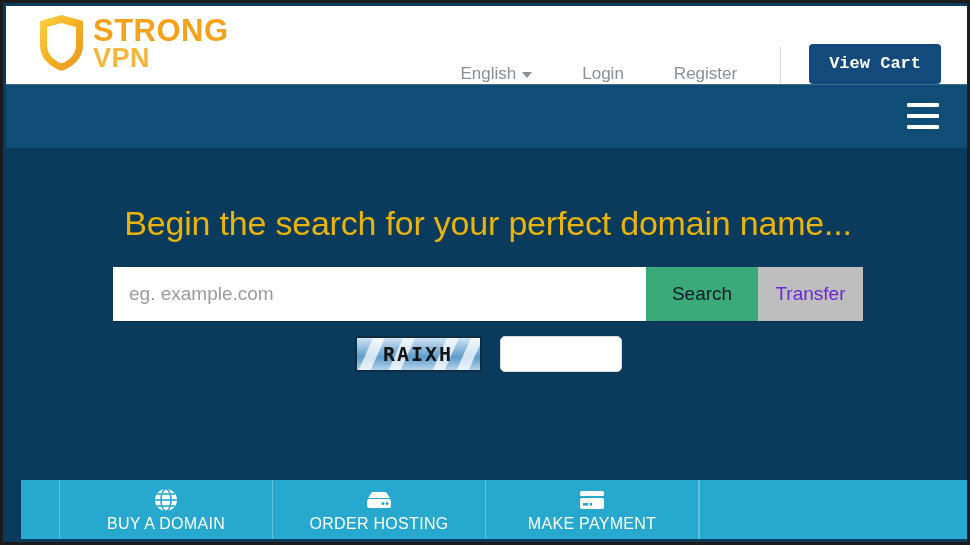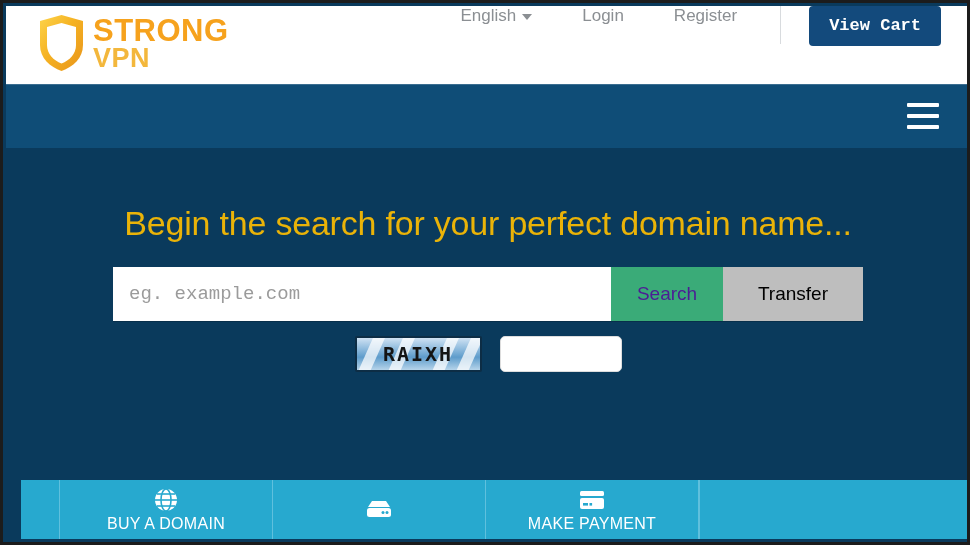--- a/index.html
+++ b/index.html
@@ -54,21 +54,21 @@
     font-weight: bold;
     letter-spacing: 0.5px;
     color: #f3b73c;
   }
 
   .header-nav {
     position: absolute;
     right: 29px; top: 0;
     height: 78px;
     display: flex;
-    align-items: flex-start;
+    align-items: flex-end;
     gap: 12px;
   }
   .hnav-link {
     color: #8b8f93;
     font-size: 17px;
     padding: 0 19px;
     white-space: nowrap;
     cursor: pointer;
   }
   .hnav-caret {
@@ -152,36 +152,36 @@
     box-shadow: 0 1px 0 rgba(0,0,0,0.18);
   }
   .search-input {
     flex: 1 1 auto;
     border: none;
     outline: none;
     background: #ffffff;
     font-size: 19px;
     color: #555;
     padding: 0 16px;
-    font-family: Liberation Mono, monospace;
+    font-family: Liberation Sans, sans-serif;
   }
   .search-input::placeholder { color: #9b9b9b; }
   .btn-search {
     width: 112px;
     background: #3aab78;
-    color: #4c1d95;
+    color: #0f172a;
     border: none;
     font-size: 19px;
     cursor: pointer;
     font-family: "Liberation Sans", sans-serif;
   }
   .btn-transfer {
-    width: 140px;
+    width: 105px;
     background: #bebebe;
-    color: #000000;
+    color: #6d28d9;
     border: none;
     font-size: 19px;
     cursor: pointer;
     font-family: "Liberation Sans", sans-serif;
   }
 
   .captcha-note {
     color: #ffffff;
     font-size: 17px;
     line-height: 1.45;
@@ -376,20 +376,21 @@
 
     <div class="action-item">
       <span class="action-icon">
         <svg width="30" height="22" viewBox="0 0 30 22" xmlns="http://www.w3.org/2000/svg">
           <path d="M4 9 L8 3 L22 3 L26 9 Z" fill="#ffffff"></path>
           <rect x="3" y="10" width="24" height="9" rx="2.5" fill="#ffffff"></rect>
           <circle cx="19" cy="14.6" r="1.5" fill="#27a9cf"></circle>
           <circle cx="23" cy="14.6" r="1.5" fill="#27a9cf"></circle>
         </svg>
       </span>
+      <span class="action-label">ORDER HOSTING</span>
     </div>
 
     <div class="action-item">
       <span class="action-icon">
         <svg width="30" height="22" viewBox="0 0 30 22" xmlns="http://www.w3.org/2000/svg">
           <rect x="3" y="2" width="24" height="5" rx="1.5" fill="#ffffff"></rect>
           <rect x="3" y="9" width="24" height="11" rx="2" fill="#ffffff"></rect>
           <rect x="6" y="14" width="5" height="2.6" fill="#27a9cf"></rect>
           <rect x="12.5" y="14" width="2.6" height="2.6" fill="#27a9cf"></rect>
         </svg>

